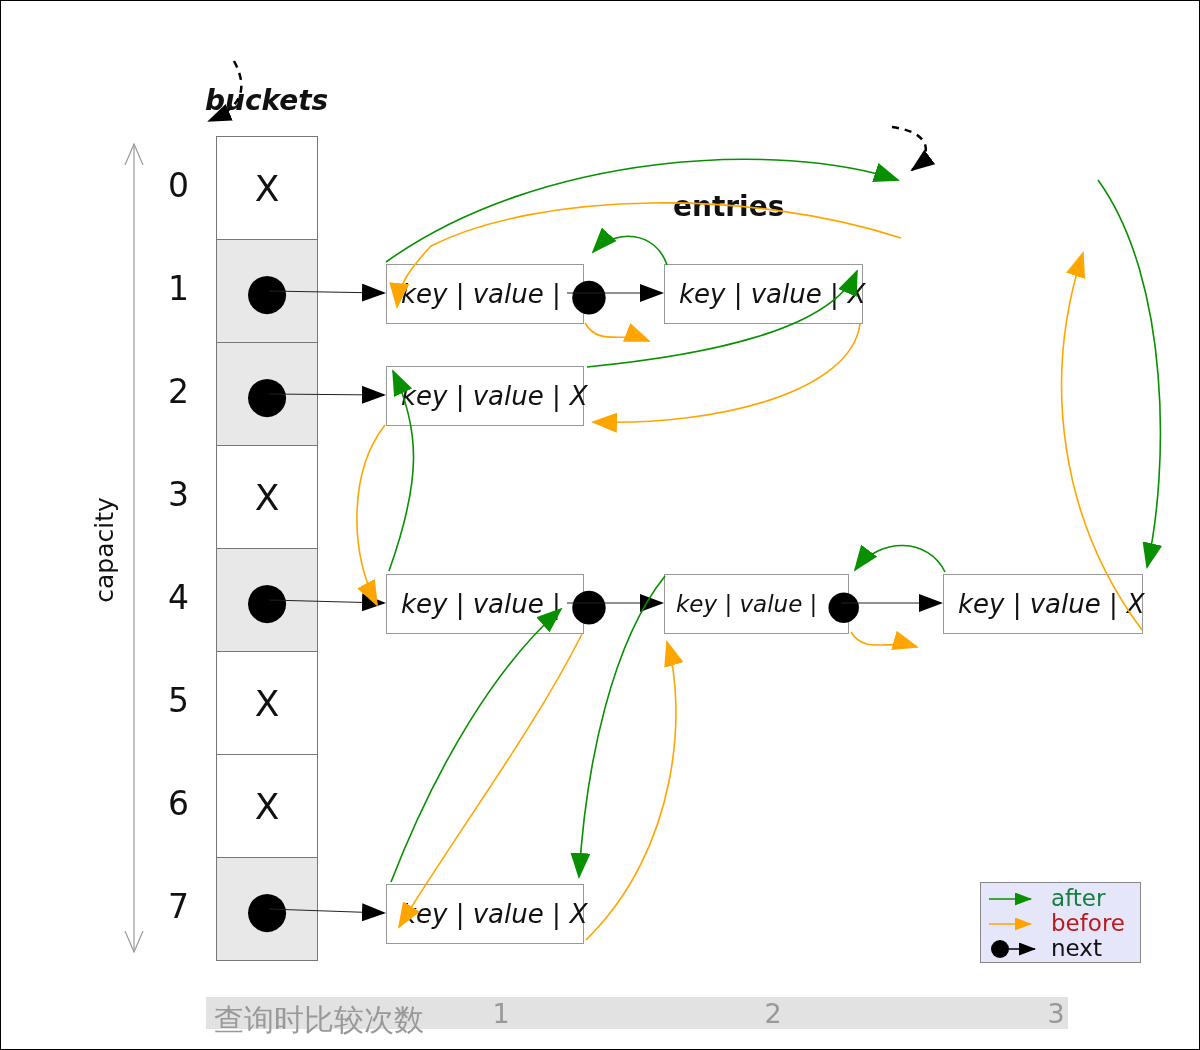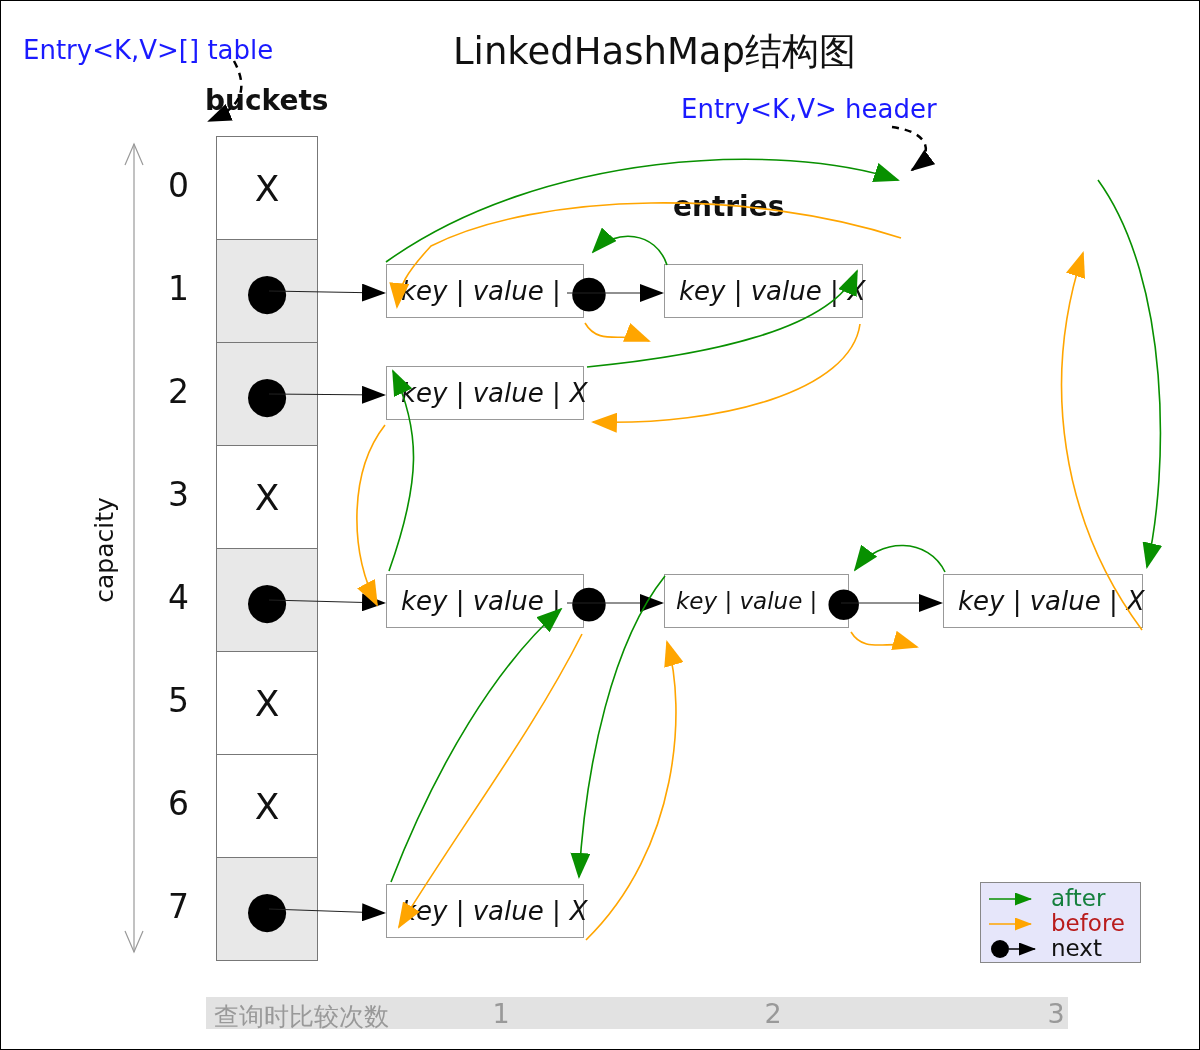--- a/index.html
+++ b/index.html
@@ -9,41 +9,38 @@
   .title{font-size:37px;color:#111;}
   .bluelabel{font-size:26px;color:#1a1aff;}
   .boldlabel{font-size:28px;font-weight:bold;color:#111;}
   .idx{font-size:33px;color:#111;width:60px;text-align:right;}
   .vlabel{font-size:25px;color:#111;transform:translate(-50%,-50%) rotate(-90deg);}
   .bcell{position:absolute;left:215px;width:102px;height:104px;border:1px solid #777;box-sizing:border-box;
          display:flex;align-items:center;justify-content:center;background:#fff;}
   .bcell.occ{background:#e8e8e8;}
   .xval{font-size:36px;color:#111;}
   .dotval{font-size:50px;line-height:0;color:#000;}
-  .node{position:absolute;height:54px;border:1px solid #999;box-sizing:border-box;background:#fff;
+  .node{position:absolute;height:60px;border:1px solid #999;box-sizing:border-box;background:#fff;
         display:flex;align-items:center;padding-left:14px;font-style:italic;font-size:26px;color:#111;white-space:nowrap;}
   .node .tail{margin-left:9px;}
   .node .tail.dot{font-size:44px;line-height:0;font-style:normal;color:#000;}
   .hnode{position:absolute;height:60px;border:1.5px solid #9f9ff0;box-sizing:border-box;background:#fff;
          display:flex;align-items:center;justify-content:center;font-style:italic;font-size:27px;color:#1a1aff;letter-spacing:2px;}
   .legendbox{position:absolute;left:979px;top:881px;width:161px;height:81px;background:#e6e6fa;border:1px solid #888;box-sizing:border-box;}
   .leglabel{position:absolute;font-size:23px;}
   .footerbar{position:absolute;left:205px;top:996px;width:862px;height:32px;background:#e2e2e2;}
-  .ftext{position:absolute;font-size:25px;color:#999;}
+  .ftext{position:absolute;font-size:30px;color:#999;}
   svg.overlay{position:absolute;left:0;top:0;pointer-events:none;}
 </style>
 </head>
 <body>
 
 <div class="canvas">
 
-  <div class="abs title" style="left:452px;top:26px;">LinkedHashMap结构图</div>
-  <div class="abs bluelabel" style="left:22px;top:34px;">Entry&lt;K,V&gt;[] table</div>
-  <div class="abs boldlabel" style="left:204px;top:83px;">buckets</div>
-  <div class="abs bluelabel" style="left:680px;top:93px;">Entry&lt;K,V&gt; header</div>
+  <div class="abs boldlabel" style="left:204px;top:83px;font-style:italic;">buckets</div>
   <div class="abs boldlabel" style="left:672px;top:189px;">entries</div>
   <div class="abs vlabel" style="left:103px;top:549px;">capacity</div>
 
   <div class="abs idx" style="left:128px;top:165px;">0</div>
   <div class="abs idx" style="left:128px;top:268px;">1</div>
   <div class="abs idx" style="left:128px;top:371px;">2</div>
   <div class="abs idx" style="left:128px;top:474px;">3</div>
   <div class="abs idx" style="left:128px;top:577px;">4</div>
   <div class="abs idx" style="left:128px;top:680px;">5</div>
   <div class="abs idx" style="left:128px;top:783px;">6</div>

